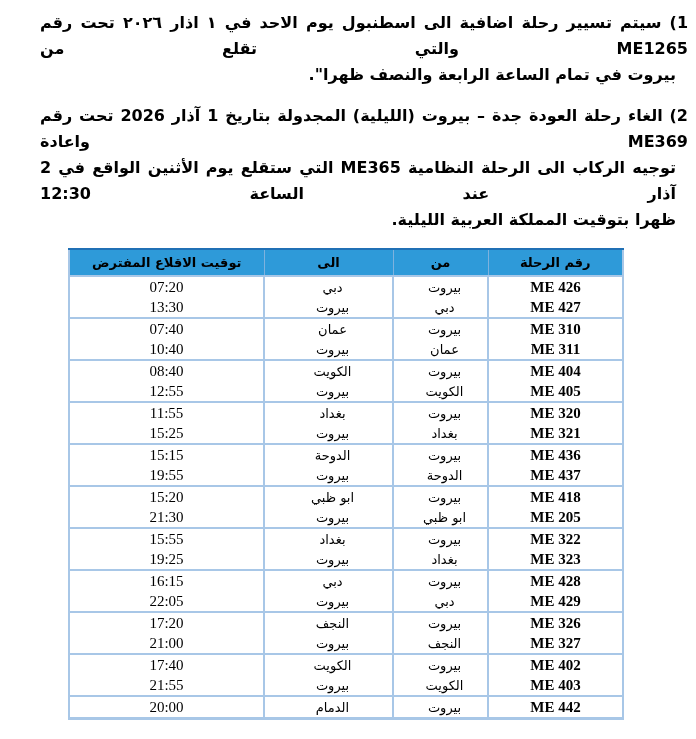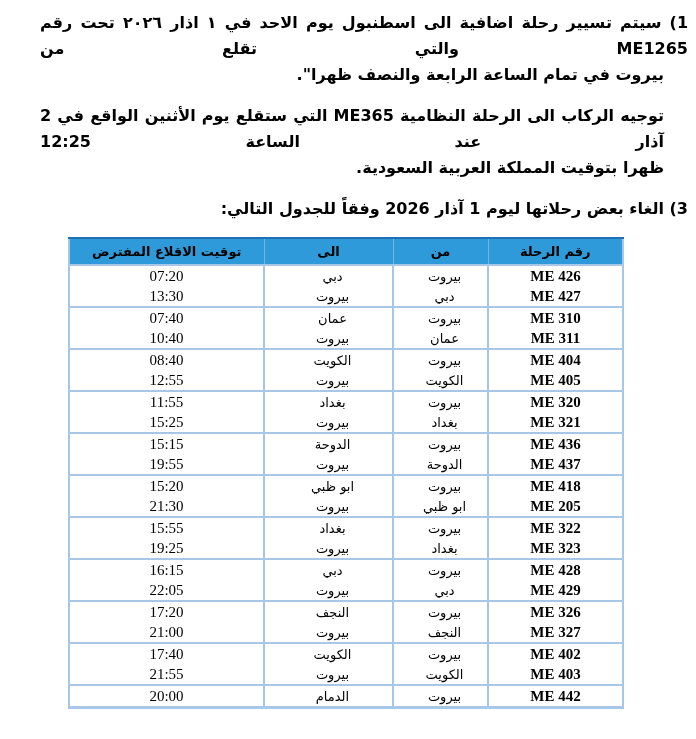--- a/index.html
+++ b/index.html
@@ -3,21 +3,21 @@
 <meta charset="utf-8">
 <style>
   html,body{margin:0;padding:0;}
   body{
     width:696px;height:739px;background:#ffffff;overflow:hidden;
     font-family:"DejaVu Sans", sans-serif;color:#000;
   }
   .doc{direction:rtl;padding:10px 8px 0 40px;}
   .para{margin:0 0 15px 0;font-weight:bold;font-size:16px;}
   .para .line{display:block;line-height:26px;text-align:justify;text-align-last:justify;}
-  .para .line.cont{margin-right:24px;}
+  .para .line.cont{margin-right:12px;}
   .para .line.end{text-align:right;text-align-last:right;}
   .table-wrap{margin:12px 64px 0 0;}
   table.flights{
     border-collapse:collapse;table-layout:fixed;width:554px;
     border:2px solid #A8C7E7;border-bottom-width:3px;
   }
   col.c-flight{width:135px;}
   col.c-from{width:95px;}
   col.c-to{width:129px;}
   col.c-time{width:195px;}
@@ -39,27 +39,25 @@
 <body>
 
 <div class="doc">
 
   <p class="para">
     <span class="line">1) سيتم تسيير رحلة اضافية الى اسطنبول يوم الاحد في ١ اذار ٢٠٢٦ تحت رقم ME1265 والتي تقلع من</span>
     <span class="line cont end">بيروت في تمام الساعة الرابعة والنصف ظهرا".</span>
   </p>
 
   <p class="para">
-    <span class="line cont">توجيه الركاب الى الرحلة النظامية ME365 التي ستقلع يوم الأثنين الواقع في 2 آذار عند الساعة 12:25</span>
-    <span class="line cont end">ظهرا بتوقيت المملكة العربية السعودية.</span>
+    <span class="line">2) الغاء رحلة العودة جدة – بيروت (الليلية) المجدولة بتاريخ 1 آذار 2026 تحت رقم ME369 واعادة</span>
+    <span class="line cont">توجيه الركاب الى الرحلة النظامية ME365 التي ستقلع يوم الأثنين الواقع في 2 آذار عند الساعة 12:30</span>
+    <span class="line cont end">ظهرا بتوقيت المملكة العربية الليلية.</span>
   </p>
 
-  <p class="para">
-    <span class="line end">3) الغاء بعض رحلاتها ليوم 1 آذار 2026 وفقاً للجدول التالي:</span>
-  </p>
 
   <div class="table-wrap">
     <table class="flights">
       <colgroup>
         <col class="c-flight">
           <col class="c-from">
           <col class="c-to">
           <col class="c-time">
       </colgroup>
       <thead>

